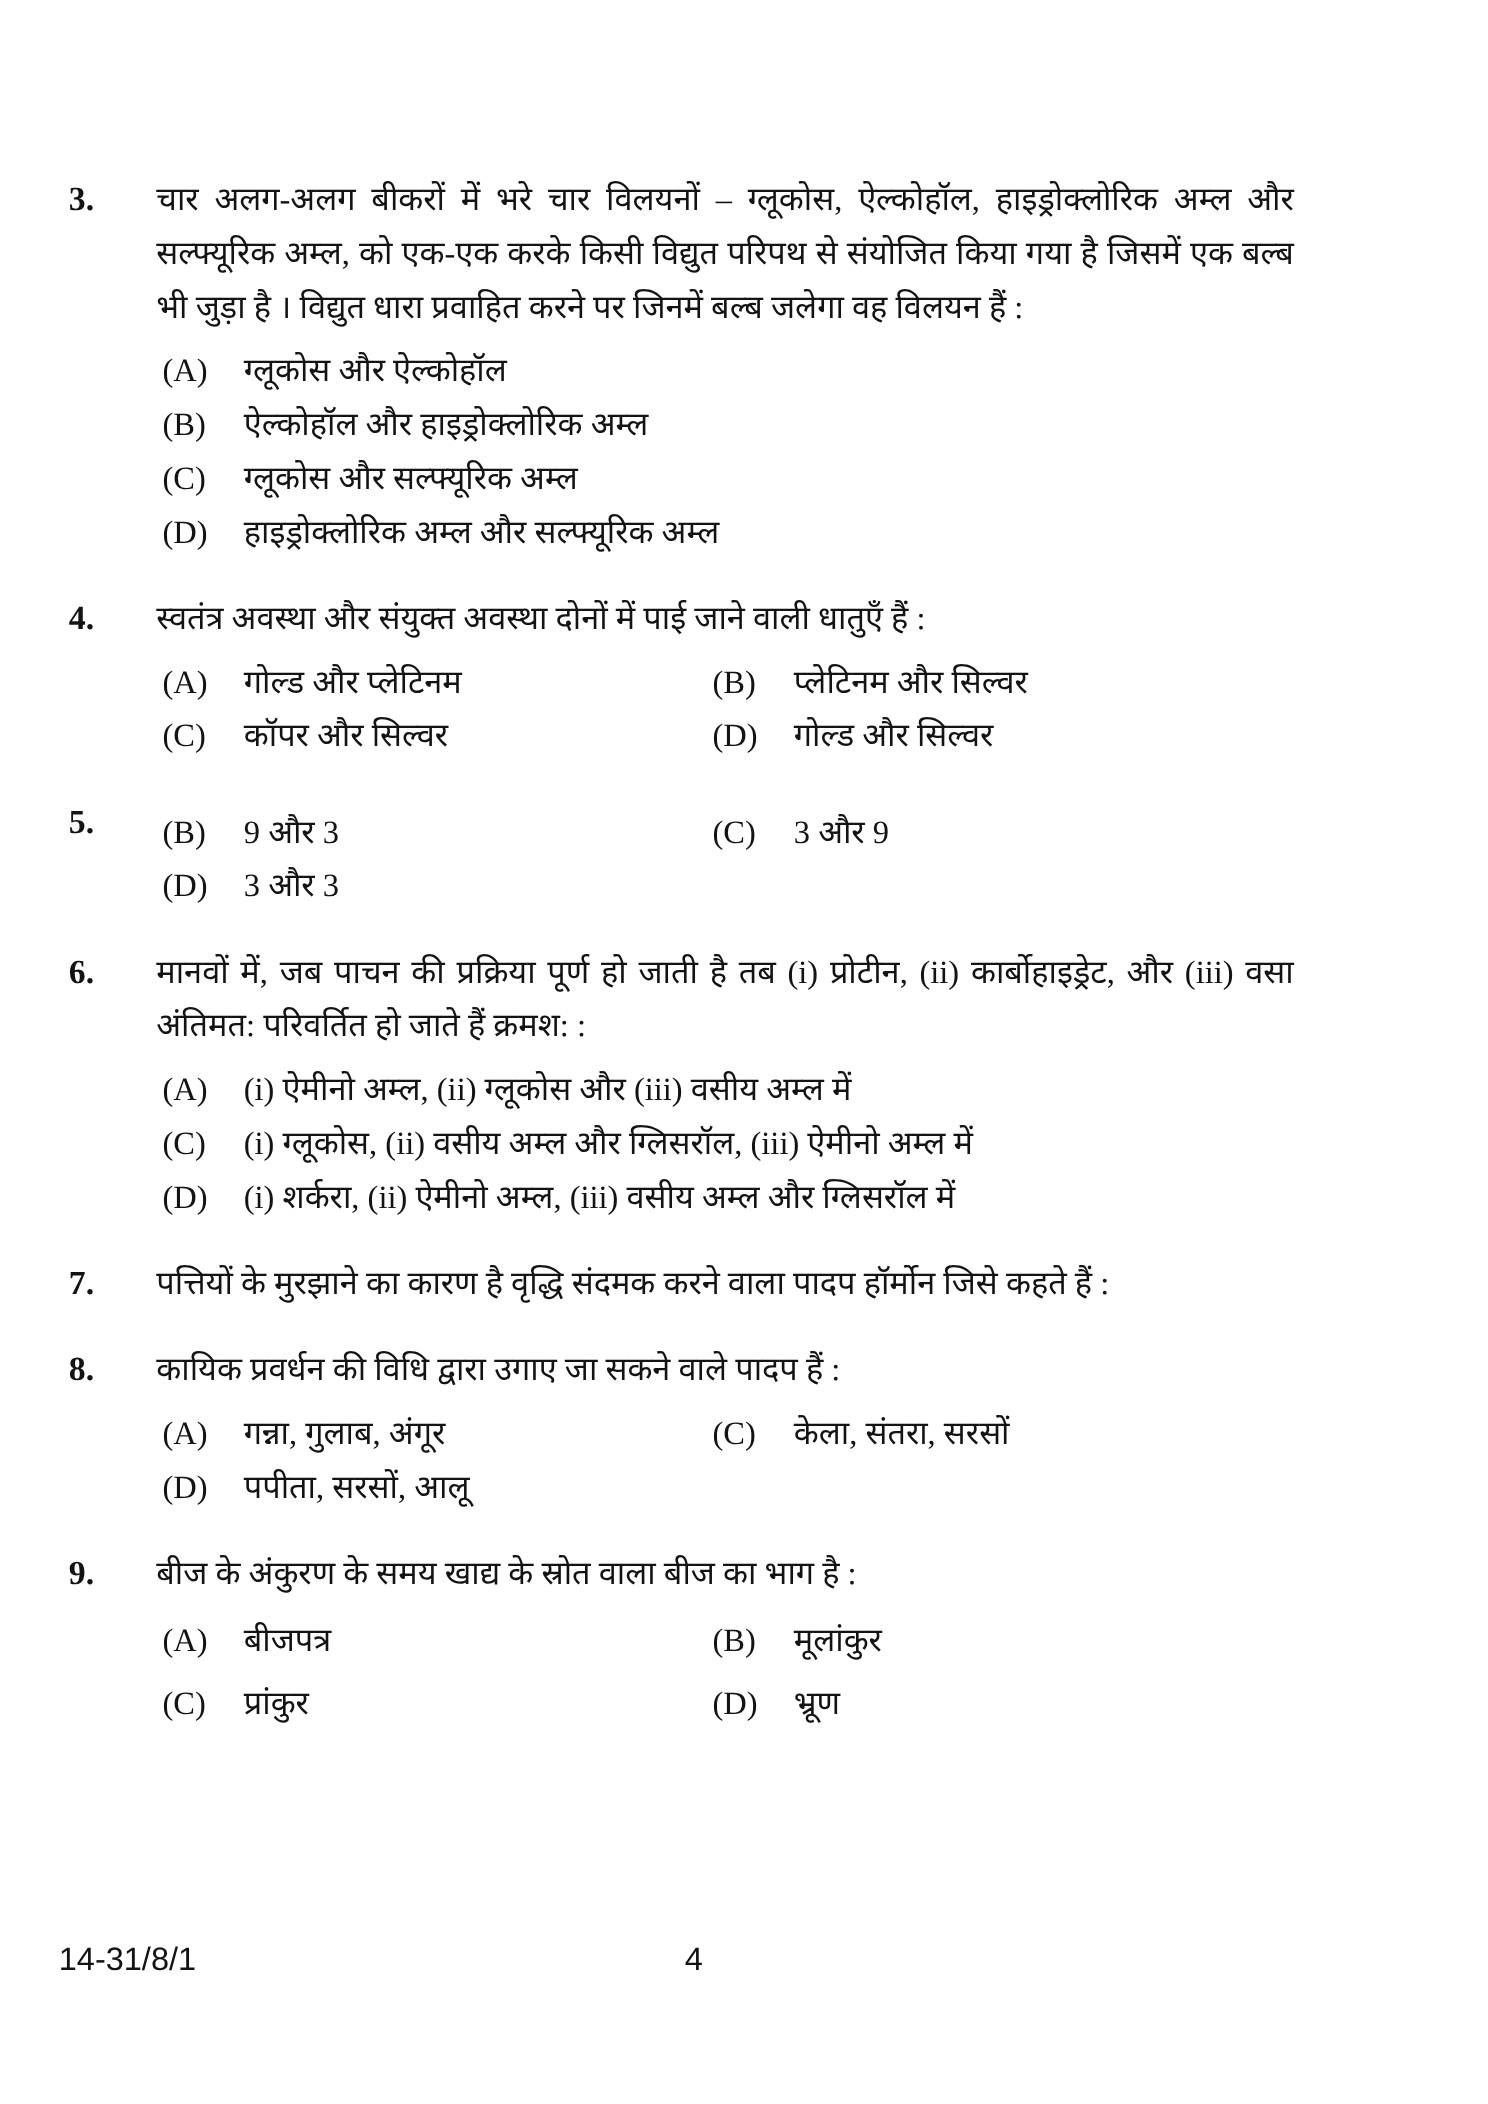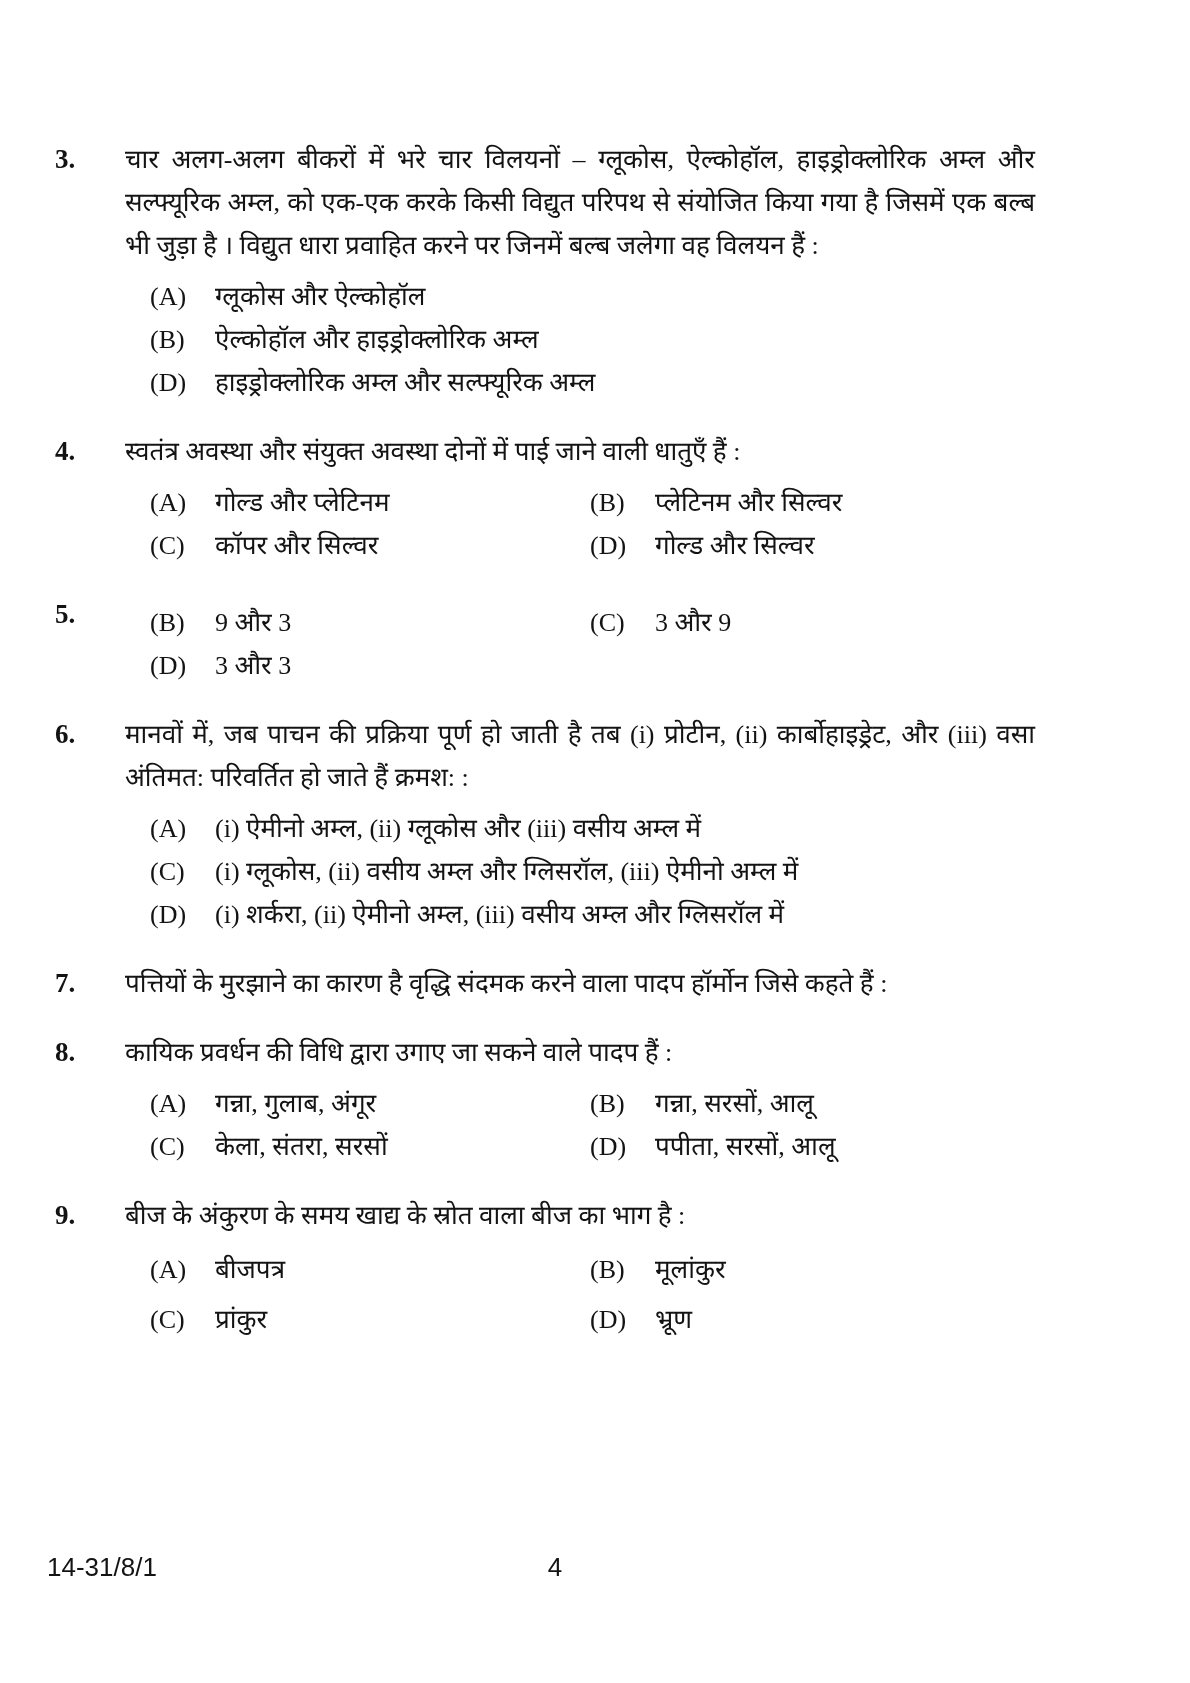--- a/index.html
+++ b/index.html
@@ -37,21 +37,20 @@
     line-height: 43px;
     text-align: justify;
   }
   .stem sub {
     font-size: 18px;
     line-height: 0;
   }
   .options {
     margin-top: 8px;
     padding-left: 5px;
-    margin-left: 20px;
   }
   .options.cols-2 {
     display: grid;
     grid-template-columns: 440px 1fr;
     font-family: Liberation Serif, serif;
   }
   .option {
     font-size: 26px;
     line-height: 43px;
     white-space: nowrap;
@@ -95,20 +94,23 @@
     <div class="qcontent">
       <p class="stem">चार अलग-अलग बीकरों में भरे चार विलयनों – ग्लूकोस, ऐल्कोहॉल, हाइड्रोक्लोरिक अम्ल और सल्फ्यूरिक अम्ल, को एक-एक करके किसी विद्युत परिपथ से संयोजित किया गया है जिसमें एक बल्ब भी जुड़ा है । विद्युत धारा प्रवाहित करने पर जिनमें बल्ब जलेगा वह विलयन हैं :</p>
       <div class="options cols-1">
         <div class="option">
           <span class="olabel">(A)</span><span class="otext">ग्लूकोस और ऐल्कोहॉल</span>
         </div>
         <div class="option">
           <span class="olabel">(B)</span><span class="otext">ऐल्कोहॉल और हाइड्रोक्लोरिक अम्ल</span>
         </div>
         <div class="option">
+          <span class="olabel">(C)</span><span class="otext">ग्लूकोस और सल्फ्यूरिक अम्ल</span>
+        </div>
+        <div class="option">
           <span class="olabel">(D)</span><span class="otext">हाइड्रोक्लोरिक अम्ल और सल्फ्यूरिक अम्ल</span>
         </div>
       </div>
     </div>
   </section>
 
   <section class="question">
     <div class="qnum">4.</div>
     <div class="qcontent">
       <p class="stem">स्वतंत्र अवस्था और संयुक्त अवस्था दोनों में पाई जाने वाली धातुएँ हैं :</p>
@@ -171,23 +173,20 @@
     </div>
   </section>
 
   <section class="question">
     <div class="qnum">8.</div>
     <div class="qcontent">
       <p class="stem">कायिक प्रवर्धन की विधि द्वारा उगाए जा सकने वाले पादप हैं :</p>
       <div class="options cols-2">
         <div class="option">
           <span class="olabel">(A)</span><span class="otext">गन्ना, गुलाब, अंगूर</span>
-        </div>
-        <div class="option">
-          <span class="olabel">(B)</span><span class="otext">गन्ना, सरसों, आलू</span>
         </div>
         <div class="option">
           <span class="olabel">(C)</span><span class="otext">केला, संतरा, सरसों</span>
         </div>
         <div class="option">
           <span class="olabel">(D)</span><span class="otext">पपीता, सरसों, आलू</span>
         </div>
       </div>
     </div>
   </section>

